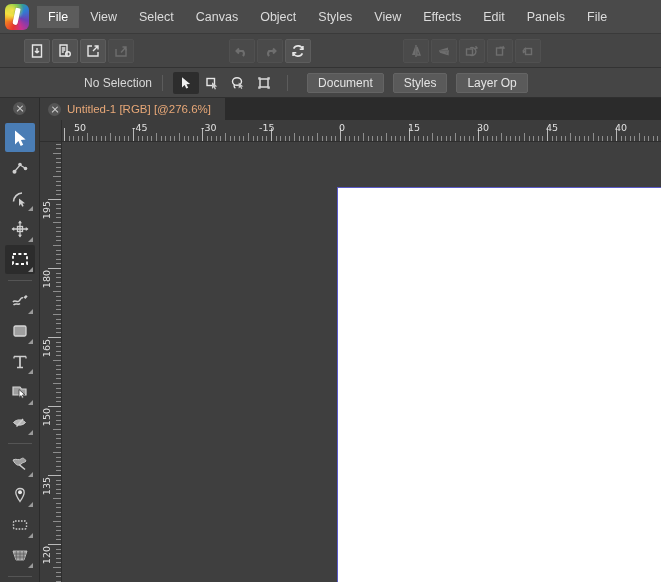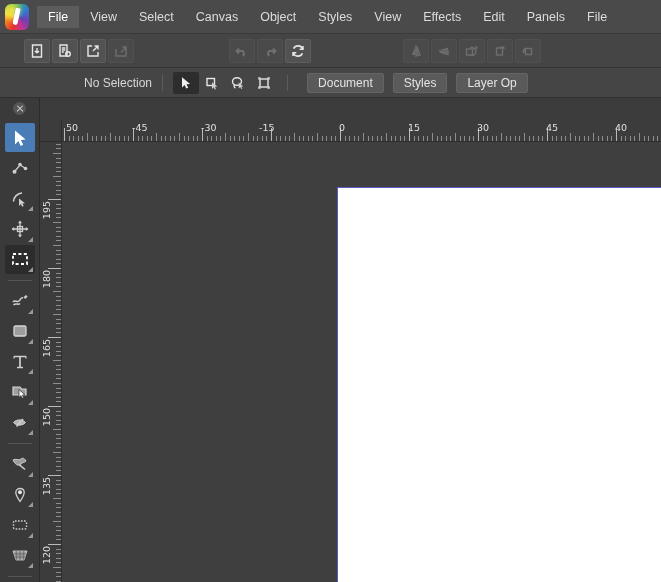--- a/index.html
+++ b/index.html
@@ -335,20 +335,29 @@
         <span>Document</span>
       </div>
     <div class="ctx-btn">
         <span>Styles</span>
       </div>
     <div class="ctx-btn">
         <span>Layer Op</span>
       </div>
   </div>
 
+  <div class="tabbar">
+    <div class="tab-close-col">
+      <div class="xcircle"></div>
+    </div>
+    <div class="tab">
+      <div class="xcircle"></div>
+      <span class="tab-title">Untitled-1 [RGB] [@276.6%]</span>
+    </div>
+  </div>
 
   <div class="workspace">
 
     <div class="palette">
       <div class="pal-close">
         <div class="xcircle"></div>
       </div>
 
       <div class="tool sel-blue">
         <svg width="20" height="20" viewBox="0 0 20 20">
@@ -593,21 +602,21 @@
         <div class="tick h-tick-major" style="left: 554px;"></div>
         <div class="tick h-tick-minor" style="left: 558.6px;"></div>
         <div class="tick h-tick-minor" style="left: 563.2px;"></div>
         <div class="tick h-tick-minor" style="left: 567.8px;"></div>
         <div class="tick h-tick-minor" style="left: 572.4px;"></div>
         <div class="tick h-tick-mid" style="left: 577px;"></div>
         <div class="tick h-tick-minor" style="left: 581.6px;"></div>
         <div class="tick h-tick-minor" style="left: 586.2px;"></div>
         <div class="tick h-tick-minor" style="left: 590.8px;"></div>
         <div class="tick h-tick-minor" style="left: 595.4px;"></div>
-        <div class="h-lab" style="left: 4px; text-align: right;">50</div>
+        <div class="h-lab" style="left: 12px; text-align: right;">50</div>
         <div class="h-lab" style="left: 70px;">-45</div>
         <div class="h-lab" style="left: 139px;">-30</div>
         <div class="h-lab" style="left: 197px;">-15</div>
         <div class="h-lab" style="left: 277px;">0</div>
         <div class="h-lab" style="left: 346px;">15</div>
         <div class="h-lab" style="left: 415px;">30</div>
         <div class="h-lab" style="left: 484px; text-align: center;">45</div>
         <div class="h-lab" style="left: 553px;">40</div>
       </div>
 

